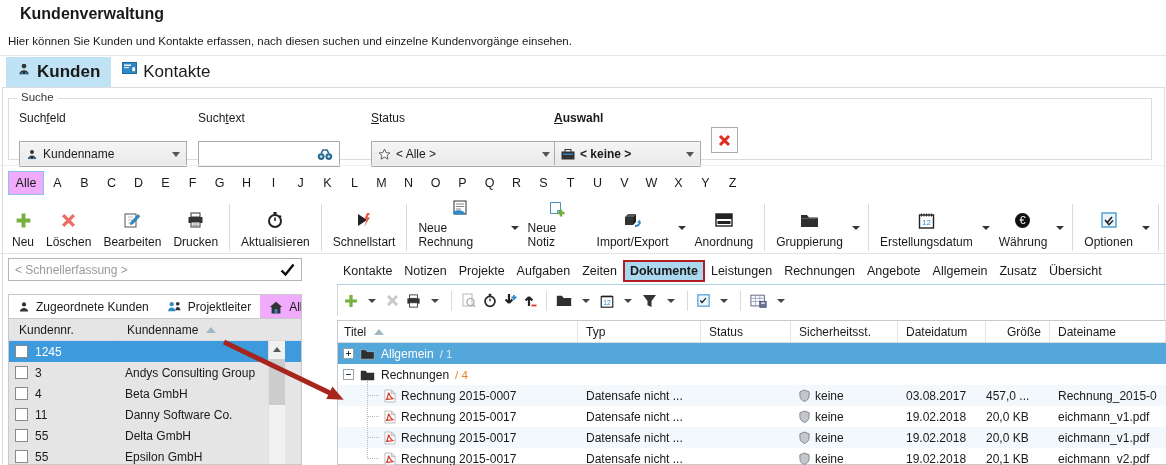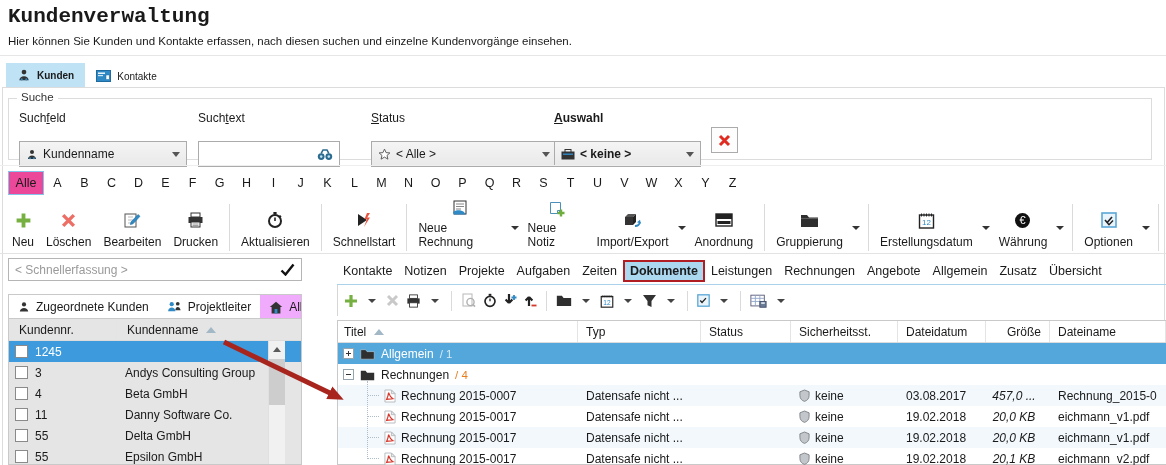--- a/index.html
+++ b/index.html
@@ -1,46 +1,46 @@
 <!DOCTYPE html>
 <html><head>
 <meta charset="utf-8">
 <style>
   * { box-sizing: border-box; margin: 0; padding: 0; }
   html,body { width:1166px; height:465px; overflow:hidden; background:#fff;
     font-family:"Liberation Sans", sans-serif; color:#1a1a1a; position:relative; }
   svg { display:block; }
 
   
-  .page-title { position:absolute; left:8px; top:5px; font-size:21px; font-weight:bold;font-family:Liberation Mono, monospace; }
+  .page-title { position:absolute; left:20px; top:5px; font-size:16px; font-weight:bold; }
   .page-sub   { position:absolute; left:8px; top:35px; font-size:11.5px; }
   .top-divider{ position:absolute; left:0; top:55px; width:100%; border-top:1px solid #e6e6e6; }
 
   
   .main-tabs { position:absolute; left:6px; top:60px; height:27px; display:flex; align-items:flex-end; }
-  .mtab { display:flex; align-items:center; gap:6px; padding:5px 11px; font-size:10px; cursor:default; }
+  .mtab { display:flex; align-items:flex-start; gap:6px; padding:5px 11px; font-size:17px; cursor:default; }
   .mtab.active { background:#bfe2f5; font-weight:bold; }
   .frame { position:absolute; left:2px; right:1px; top:87px; bottom:0; border:1px solid #dcdcdc; border-bottom:none; }
 
   
   .suche { position:absolute; left:8px; top:98px; width:1144px; height:62px; border:1px solid #dcdcdc; }
   .suche .legend { position:absolute; top:-8px; left:8px; background:#fff; padding:0 4px; font-size:11.5px; color:#333; }
   .sgroup { position:absolute; top:12px; }
   .sgroup .flabel { font-size:12px; display:block; margin-bottom:16px; }
   .flabel .mn { text-decoration:underline; }
   .combo, .sinput { height:26px; border:1px solid #ababab; display:flex; align-items:center; gap:5px; padding:0 6px; font-size:12px; }
   .combo { background:linear-gradient(#f5f5f5,#e9e9e9); }
   .sinput { background:#fff; }
   .chev { margin-left:auto; width:0; height:0; border-left:4px solid transparent; border-right:4px solid transparent; border-top:5px solid #555; }
   .clearbtn { position:absolute; left:702px; top:28px; width:27px; height:26px; border:1px solid #ababab; background:#fdfdfd; display:flex; align-items:center; justify-content:center; }
 
   
   .abar { position:absolute; left:8px; top:169px; height:27px; display:flex; align-items:center; font-size:12.5px; }
   .abtn { min-width:27px; text-align:center; padding:4px 0; cursor:default; }
-  .abtn.sel { background:#ec4899; border:1px solid #86c3ea; min-width:36px; padding:4px 6px; }
+  .abtn.sel { background:#f0abfc; border:1px solid #86c3ea; min-width:36px; padding:4px 6px; }
   .abar-divider { position:absolute; left:0; top:165px; width:100%; border-top:1px solid #eee; }
 
   
   .toolbar { position:absolute; left:6px; top:203px; right:2px; height:49px; display:flex; align-items:stretch; }
   .tbtn { display:flex; flex-direction:column; align-items:center; justify-content:flex-end; gap:4px; padding:3px 6px; font-size:12px; cursor:default; }
   .tbtn .ic { height:22px; display:flex; align-items:center; }
   .drop { align-self:center; margin:0 3px; width:0; height:0; border-left:4px solid transparent; border-right:4px solid transparent; border-top:4px solid #333; }
   .vsep { width:1px; background:#dadada; margin:1px 5px; }
   .toolbar-divider { position:absolute; left:0; top:253px; width:100%; border-top:1px solid #e3e3e3; }
 
@@ -87,21 +87,21 @@
   .exp::before { content:""; position:absolute; left:2px; right:2px; top:4px; height:1px; background:#333; }
   .exp.plus::after { content:""; position:absolute; top:2px; bottom:2px; left:4px; width:1px; background:#333; }
   .file-group { position:relative; }
   .file-group::before { content:""; position:absolute; left:29px; top:-4px; bottom:10px; border-left:1px dotted #adbdc9; }
   .rrow { display:grid; grid-template-columns:240px 123px 90px 107px 88px 64px 1fr; height:21px; align-items:center; font-size:12px; }
   .rrow:nth-child(odd) { background:#f3f8fc; }
   .rrow .c-titel { display:flex; align-items:center; gap:5px; padding-left:30px; }
   .twig { width:11px; border-top:1px dotted #adbdc9; flex:none; }
   .rrow .cell { padding-left:8px; white-space:nowrap; overflow:hidden; }
   .rrow .c-sich { display:flex; align-items:center; gap:5px; padding-left:8px; }
-  .rrow .c-size { text-align:center; padding-right:8px;font-style:italic; }
+  .rrow .c-size { text-align:left; padding-right:8px; }
 
   
   .arrow-overlay { position:absolute; left:210px; top:330px; z-index:50; pointer-events:none; }
 </style>
 </head>
 <body>
 
 <div class="page-title">Kundenverwaltung</div>
 <div class="page-sub">Hier können Sie Kunden und Kontakte erfassen, nach diesen suchen und einzelne Kundenvorgänge einsehen.</div>
 <div class="top-divider"></div>

